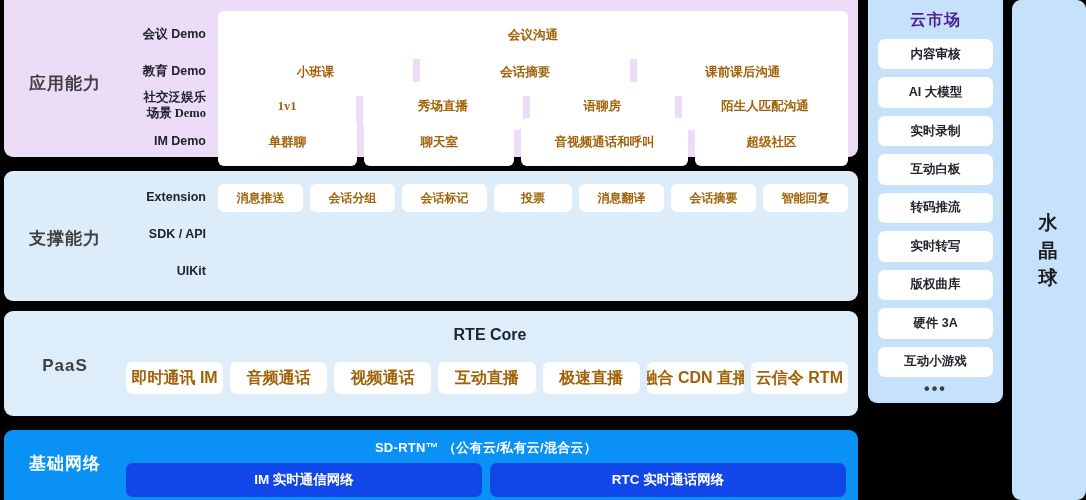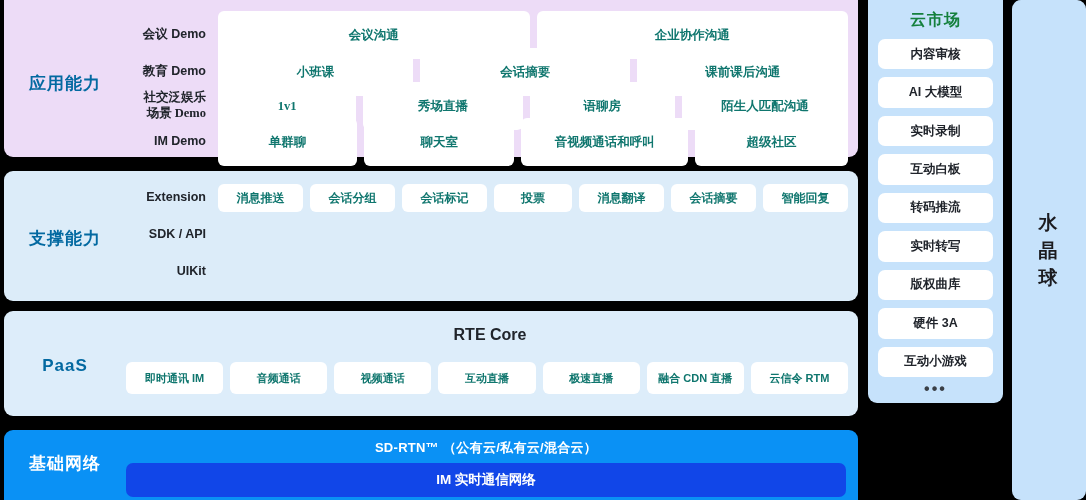--- a/index.html
+++ b/index.html
@@ -25,21 +25,21 @@
   .panel-support  { top: 171px; height: 130px; background: #dcecf9; }
   .panel-paas     { top: 311px; height: 105px; background: #ddedfa; }
   .panel-network  { top: 430px; height: 70px;  background: #0a91f5; border-radius: 9px 9px 0 0; }
 
   .section-label {
     position: absolute;
     left: 0; width: 122px;
     text-align: center;
     font-weight: bold;
     font-size: 17px;
-    color: #0369a1;
+    color: #404040;
     letter-spacing: 1px;
   }
   .section-label.light { color: #ffffff; }
 
   
   .rows { position: absolute; left: 128px; right: 10px; top: 0; bottom: 0; }
   .row {
     position: absolute;
     left: 0; right: 0;
     display: flex;
@@ -62,21 +62,21 @@
     height: 100%;
   }
   .cell {
     background: #ffffff;
     border-radius: 6px;
     display: flex;
     align-items: center;
     justify-content: center;
     font-size: 12.5px;
     font-weight: bold;
-    color: #0f766e;
+    color: #a16207;
     height: 100%;
     white-space: nowrap;
     overflow: hidden;
   }
 
   
   .panel-app .row { height: 48px; }
   .panel-app .r0 { top: 11px; }
   .panel-app .r1 { top: 48px; }
   .panel-app .r2 { top: 82px; font-family: Liberation Serif, serif; }
@@ -102,21 +102,21 @@
     font-size: 16px;
     font-weight: bold;
     color: #20242b;
   }
   .paas-cells {
     position: absolute;
     left: 122px; right: 10px;
     top: 51px; height: 32px;
     display: flex; gap: 7px;
   }
-  .paas-cells .cell { flex: 1 1 0; font-size: 11px; }
+  .paas-cells .cell { flex: 1 1 0; font-size: 16px; }
 
   
   .panel-network .section-label { top: 22px; }
   .net-title {
     position: absolute;
     left: 122px; right: 12px; top: 9px;
     text-align: center;
     font-size: 13px;
     font-weight: bold;
     color: #ffffff;
@@ -138,21 +138,21 @@
   
   .panel-market {
     left: 868px; top: 0px; width: 135px; height: 403px;
     background: #c6e2fb;
     border-radius: 0 0 9px 9px;
     padding: 6px 10px 8px 10px;
     display: flex; flex-direction: column; align-items: stretch;
   }
   .market-title {
     text-align: center;
-    font-size: 16px; font-weight: bold; color: #15803d;
+    font-size: 16px; font-weight: bold; color: #4c1d95;
     margin: 4px 0 8px 0;
     letter-spacing: 1px;
   }
   .market-item {
     background: #ffffff;
     border-radius: 7px;
     height: 40px;
     margin-bottom: 8px;
     display: flex; align-items: center; justify-content: center;
     font-size: 12.5px; font-weight: bold; color: #20242b;
@@ -188,21 +188,20 @@
 
 <div class="canvas">
 
   <div class="panel stack-panel panel-app">
     <div class="section-label">应用能力</div>
     <div class="rows">
       <div class="row r0">
         <div class="row-label">会议 Demo</div>
         <div class="cells">
           <div class="cell" style="flex:1 1 0">会议沟通</div>
-          <div class="cell" style="flex:1 1 0">企业协作沟通</div>
         </div>
       </div>
 
       <div class="row r1">
         <div class="row-label">教育 Demo</div>
         <div class="cells">
           <div class="cell" style="flex:1 1 0">小班课</div>
           <div class="cell" style="flex:1.08 1 0">会话摘要</div>
           <div class="cell" style="flex:1.08 1 0">课前课后沟通</div>
         </div>
@@ -269,20 +268,21 @@
       <div class="cell">融合 CDN 直播</div>
       <div class="cell">云信令 RTM</div>
     </div>
   </div>
 
   <div class="panel stack-panel panel-network">
     <div class="section-label light">基础网络</div>
     <div class="net-title">SD-RTN™ （公有云/私有云/混合云）</div>
     <div class="net-cells">
       <div class="net-cell">IM 实时通信网络</div>
+      <div class="net-cell">RTC 实时通话网络</div>
     </div>
   </div>
 
   <div class="panel panel-market">
     <div class="market-title">云市场</div>
     <div class="market-item">内容审核</div>
     <div class="market-item">AI 大模型</div>
     <div class="market-item">实时录制</div>
     <div class="market-item">互动白板</div>
     <div class="market-item">转码推流</div>

